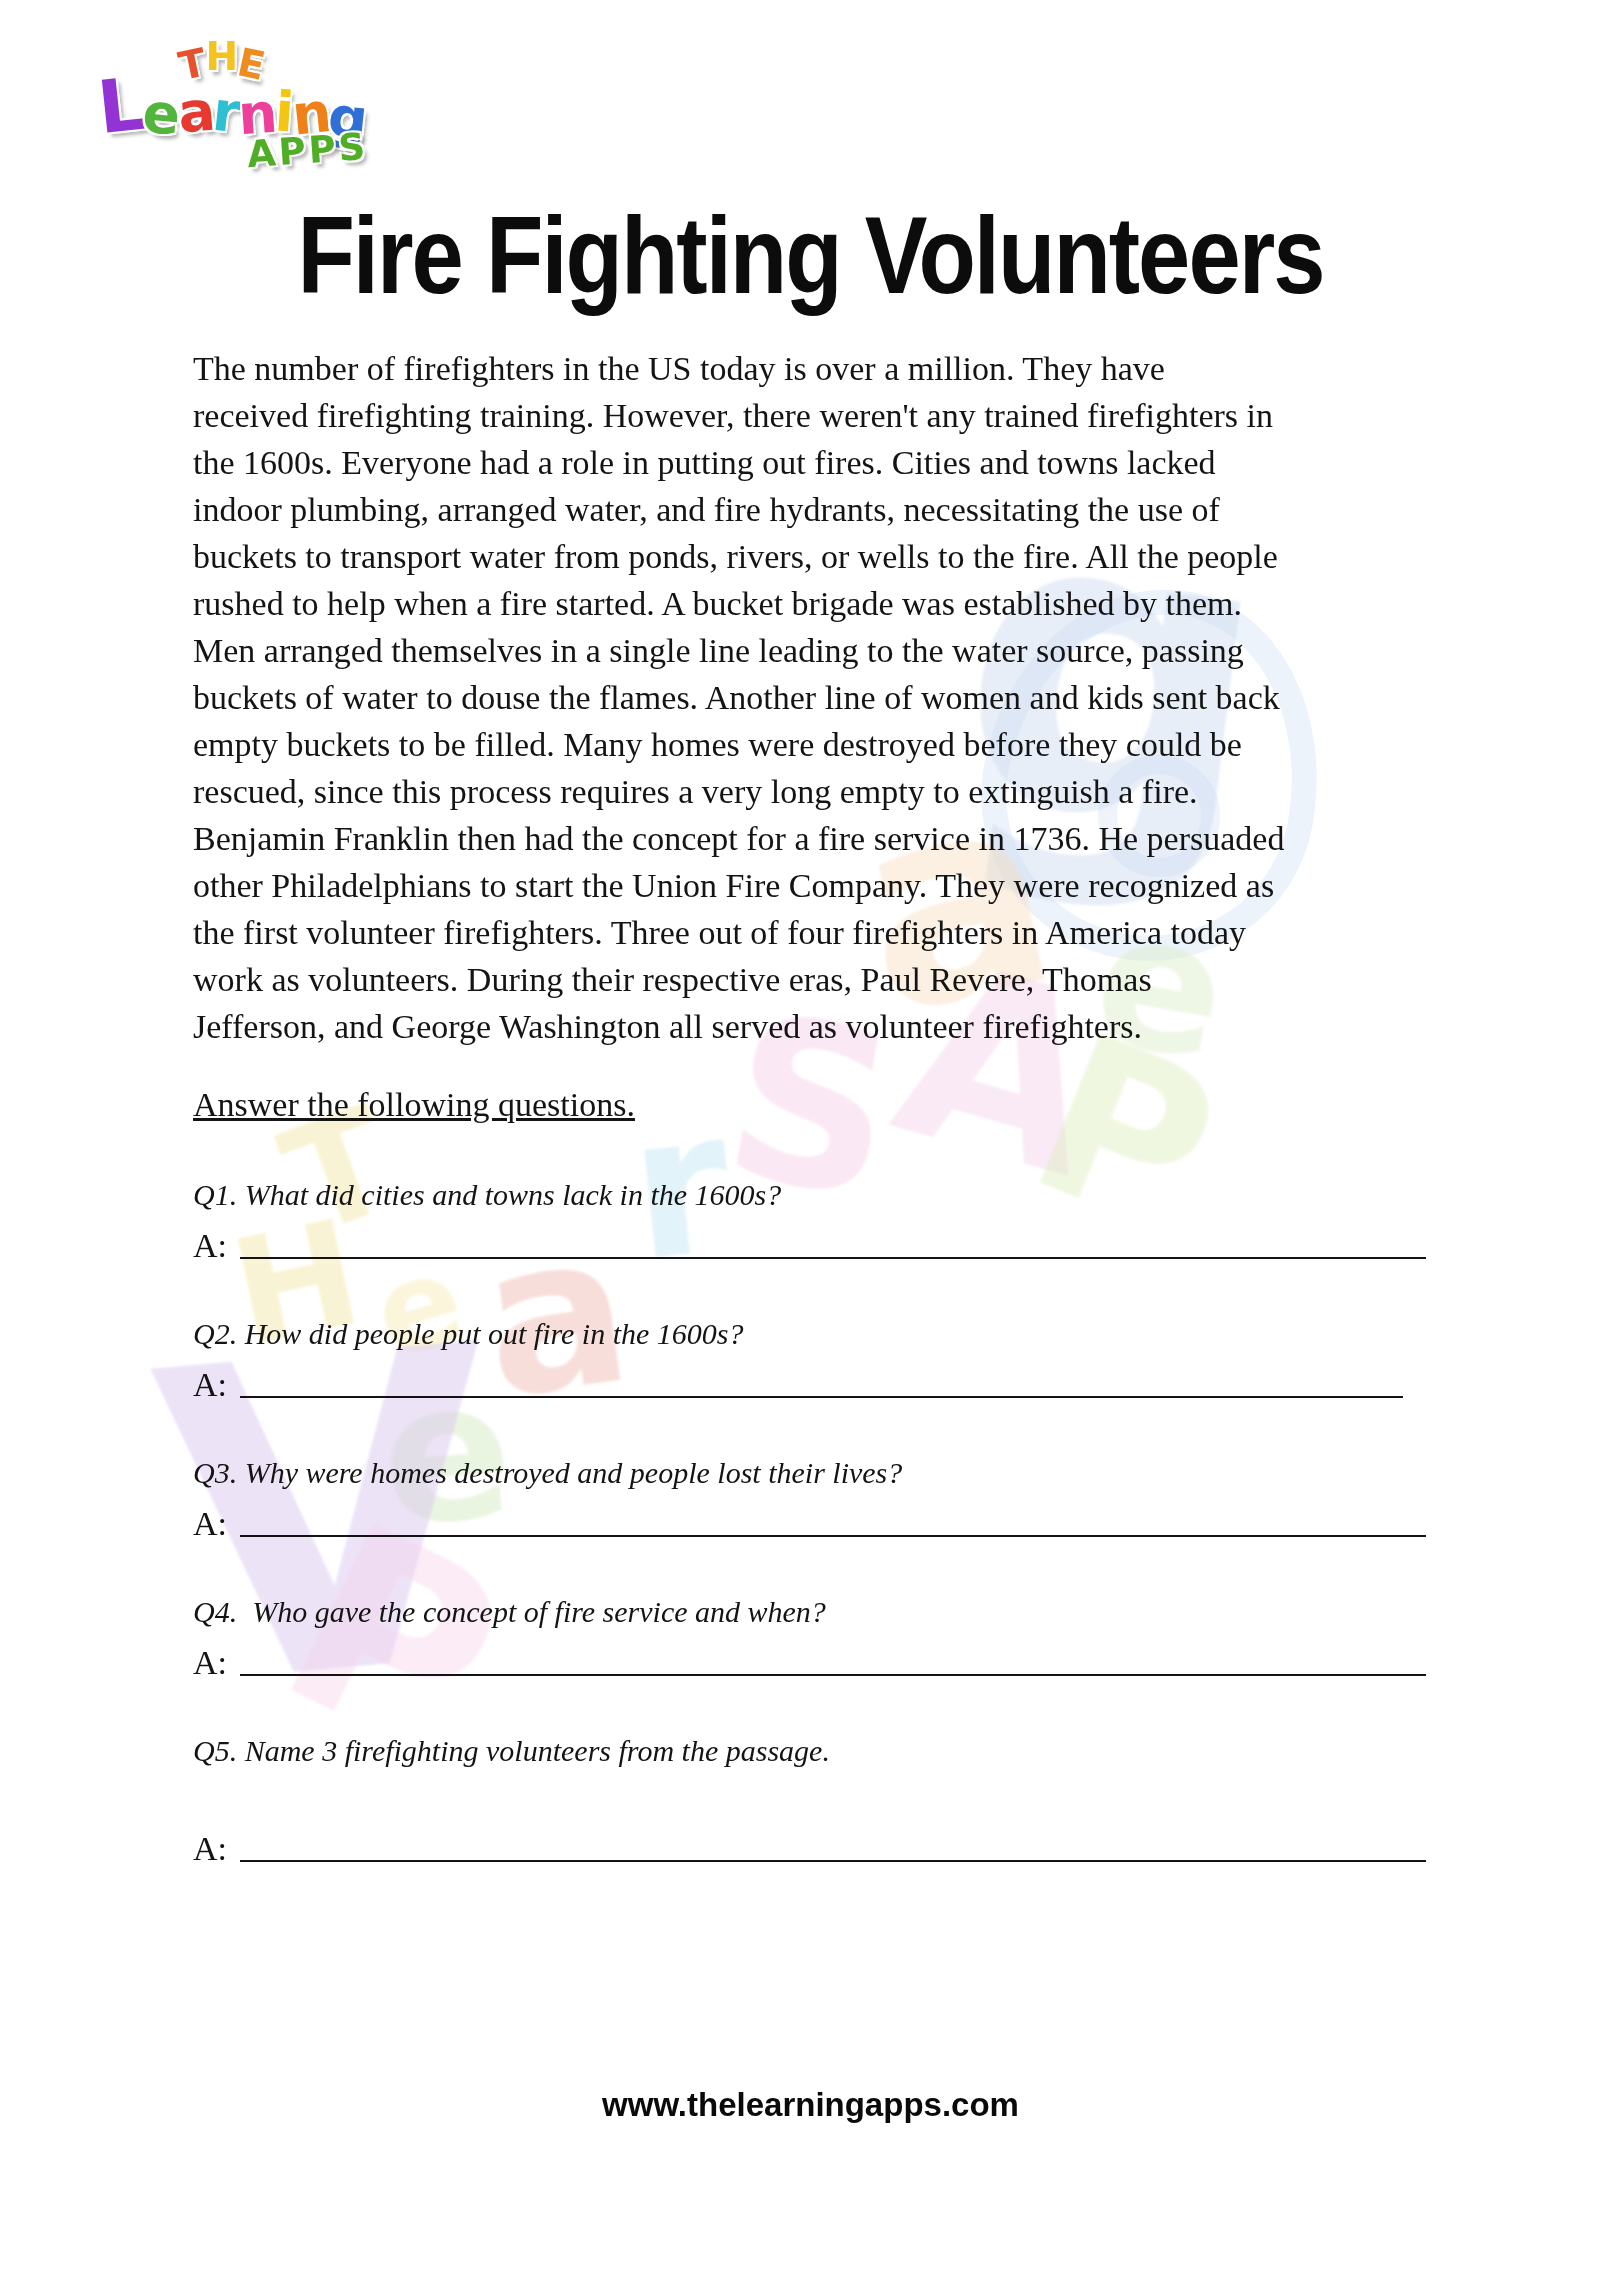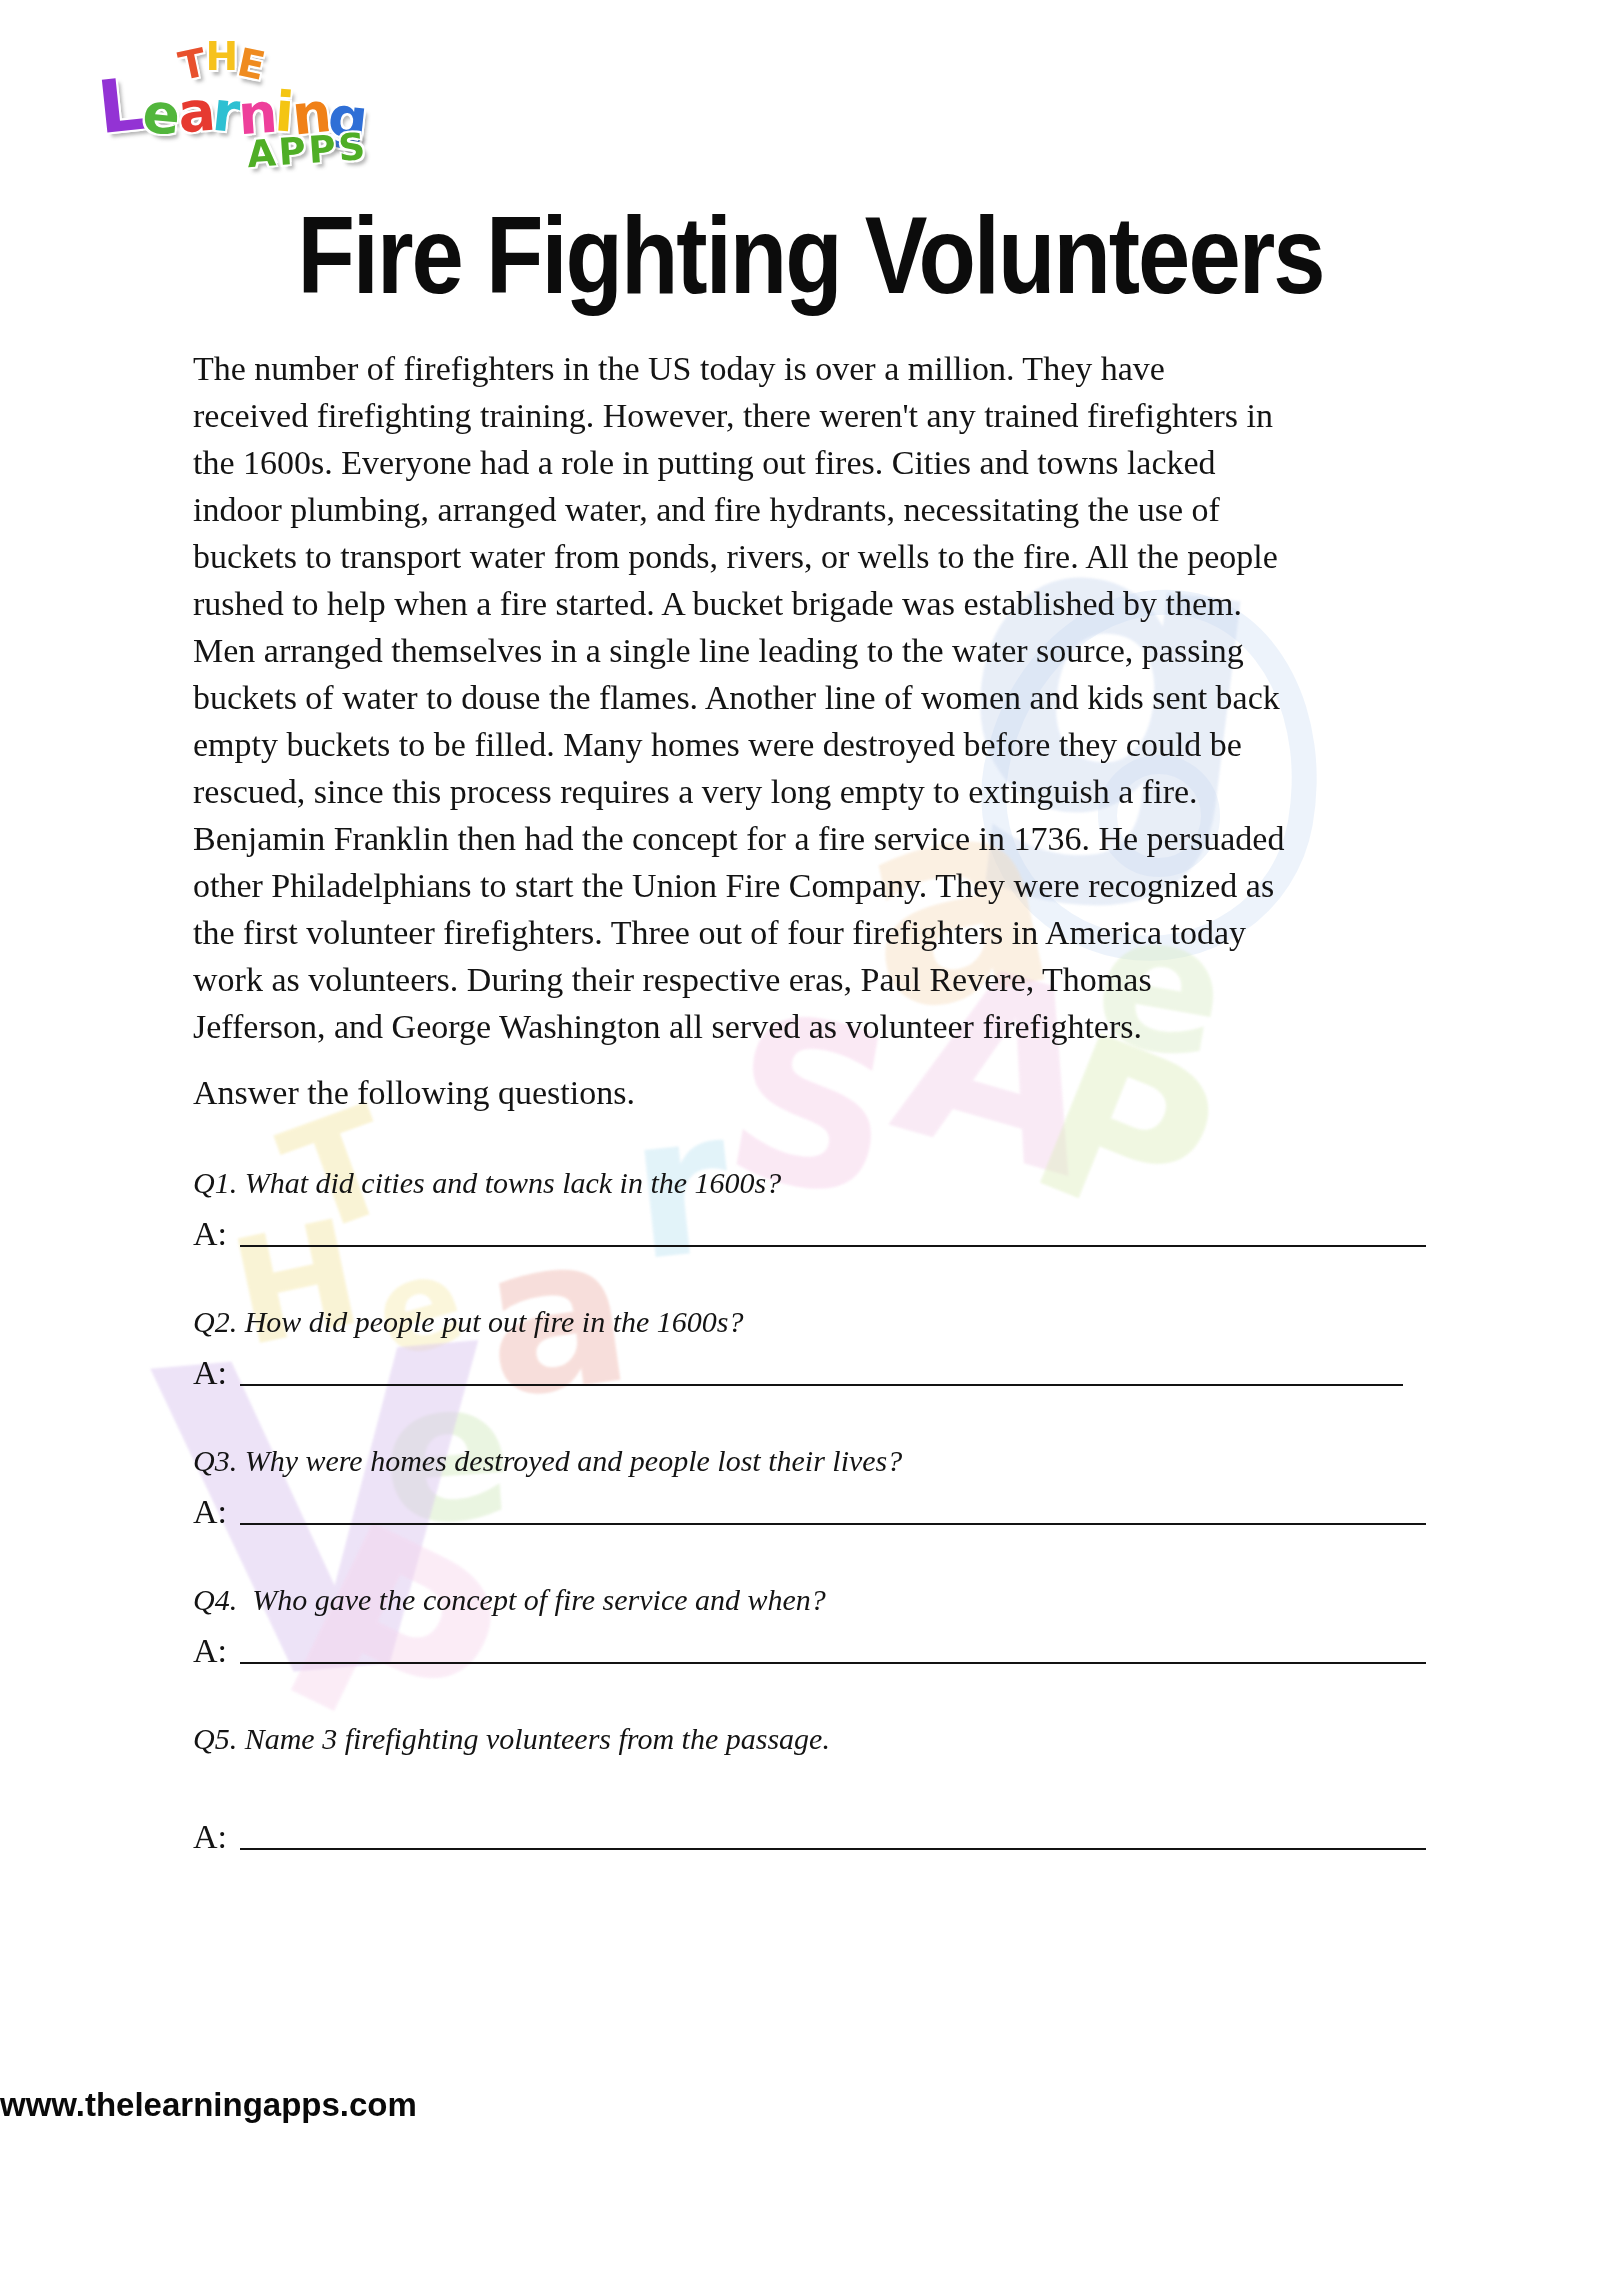--- a/index.html
+++ b/index.html
@@ -70,31 +70,31 @@
   .title{
     position:absolute;left:0;right:0;top:196px;text-align:center;z-index:1;
     font-family:"Liberation Sans","DejaVu Sans",sans-serif;
     font-weight:700;font-size:94px;line-height:1.1;color:#0c0c0c;
     letter-spacing:-2px;white-space:nowrap;
   }
   .title-inner{display:inline-block;transform:scaleY(1.16);transform-origin:center top;}
   
   .content{position:absolute;left:193px;top:345px;width:1233px;z-index:1;}
   .passage-line{font-size:34px;line-height:47px;white-space:nowrap;}
-  .prompt{font-size:34px;line-height:47px;margin-top:19px;}
+  .prompt{font-size:34px;line-height:47px;margin-top:31px;text-decoration:underline;}
   .question{margin-top:43px;}
   .q-label{font-size:30px;line-height:47px;white-space:pre-wrap;font-style:italic;}
   .answer-row{position:relative;height:49px;}
   .answer-prefix{position:absolute;left:0;bottom:3.9px;font-size:34px;line-height:1;}
   .answer-line{position:absolute;left:47px;right:0;bottom:7.8px;border-bottom:2.9px solid #131313;}
   .question.q2 .answer-line{right:23.5px;}
   .question.q5 .answer-row{margin-top:47px;}
   
   .footer{
-    position:absolute;left:0;width:1621px;top:2086px;z-index:1;
+    position:absolute;left:0;width:1621px;top:2086px;text-align:center;z-index:1;
     font-family:"Liberation Sans","DejaVu Sans",sans-serif;
     font-weight:700;font-size:33px;color:#0a0a0a;
   }
 </style>
 </head>
 <body>
 
 <div class="page">
 
   <div class="watermark">

